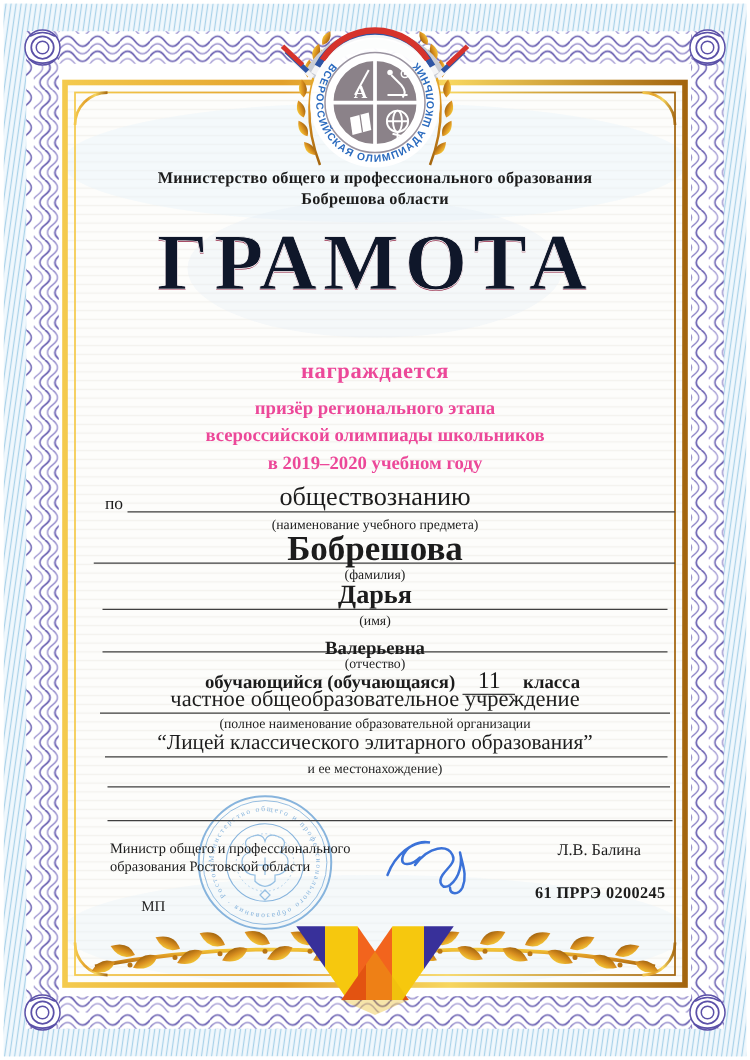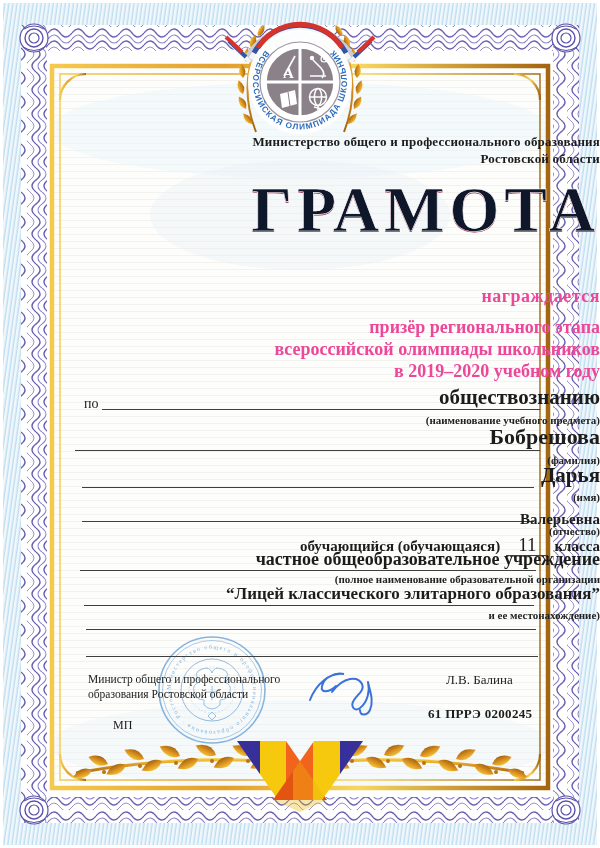--- a/index.html
+++ b/index.html
@@ -1,29 +1,29 @@
 <!DOCTYPE html>
 <html><head>
 <meta charset="utf-8">
 <style>
   html,body{margin:0;padding:0;background:#e9e9e9;}
   .page{position:relative;width:600px;height:848px;background:#ffffff;overflow:hidden;
         font-family:"Liberation Serif","DejaVu Serif",serif;color:#1c1c1c;}
   .abs{position:absolute;}
-  .ctr{left:0;right:0;text-align:center;font-weight:bold;}
+  .ctr{left:0;right:0;text-align:center;}
   svg.art{position:absolute;left:0;top:0;z-index:0;}
-  .txt{z-index:2;text-align:right;}
+  .txt{z-index:2;}
   .hdr{font-weight:bold;font-size:13px;line-height:16px;letter-spacing:.2px;}
   .title{font-weight:bold;font-size:64px;letter-spacing:5px;color:#0f172a;
          -webkit-text-stroke:.6px #ffffff;text-shadow:0 1px 0 #8d1436;}
   .red{color:#ec4899;font-weight:bold;}
   .lead{font-size:18px;letter-spacing:.5px;}
-  .rl{font-size:18px;line-height:22px;}
+  .rl{font-size:15px;line-height:22px;}
   .val{font-size:21px;}
-  .valb{font-size:22px;font-weight:bold;}
+  .valb{font-size:28px;font-weight:bold;}
   .cap{font-size:11px;color:#222;}
   .fline{position:absolute;height:0;border-bottom:1px solid #3f3f3f;z-index:1;}
   .rowgrade{font-size:15px;font-weight:bold;margin-left:28px;}
   .num11{font-weight:normal;font-size:19px;display:inline-block;border-bottom:1px solid #3f3f3f;
          padding:0 12px;margin:0 6px;line-height:20px;}
   .small{font-size:11.5px;line-height:15px;}
   .signer{font-size:13px;}
   .docnum{font-size:13px;font-weight:bold;letter-spacing:.3px;}
 </style>
 </head>
@@ -269,21 +269,21 @@
     </g>
 
     <g transform="translate(308,664)">
       <path d="M2,36 C8,20 22,8 36,10 C26,8 16,14 14,22 C12,30 22,28 28,22
                M24,28 C36,12 50,12 54,20 C57,26 50,30 46,36 C42,42 46,48 52,44 C60,38 62,26 60,18
                M60,18 C62,28 66,36 62,46 C59,52 52,52 52,46" fill="none" stroke="#3b72d8" stroke-width="2" stroke-linecap="round"></path>
     </g>
   </svg>
 
   <div class="abs ctr txt hdr" style="top:134px">Министерство общего и профессионального образования</div>
-  <div class="abs ctr txt hdr" style="top:151px">Ростовской области</div>
+  <div class="abs ctr txt hdr" style="top:151px">Бобрешова области</div>
 
   <div class="abs ctr txt title" style="top:173px">ГРАМОТА</div>
 
   <div class="abs ctr txt red lead" style="top:286px">награждается</div>
   <div class="abs ctr txt red rl" style="top:316px">призёр регионального этапа</div>
   <div class="abs ctr txt red rl" style="top:338px">всероссийской олимпиады школьников</div>
   <div class="abs ctr txt red rl" style="top:360px">в 2019–2020 учебном году</div>
 
   <div class="abs txt" style="left:84px;top:396px;font-size:14px">по</div>
   <div class="abs ctr txt val" style="top:385px">обществознанию</div>

